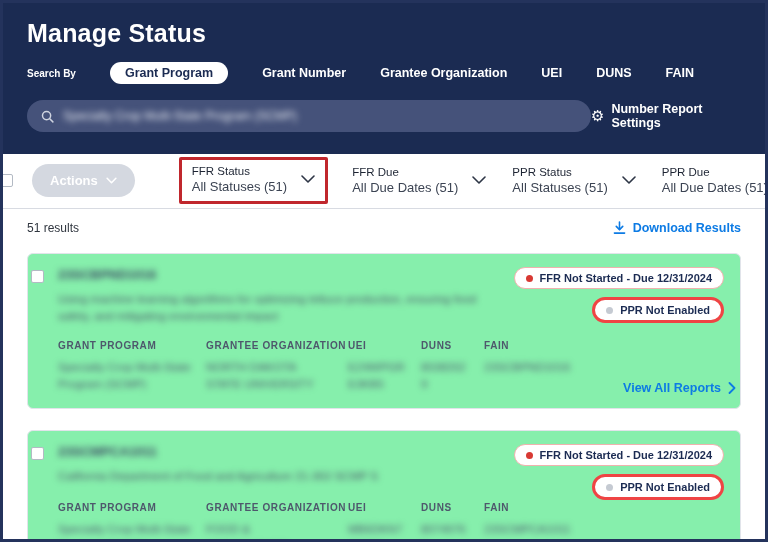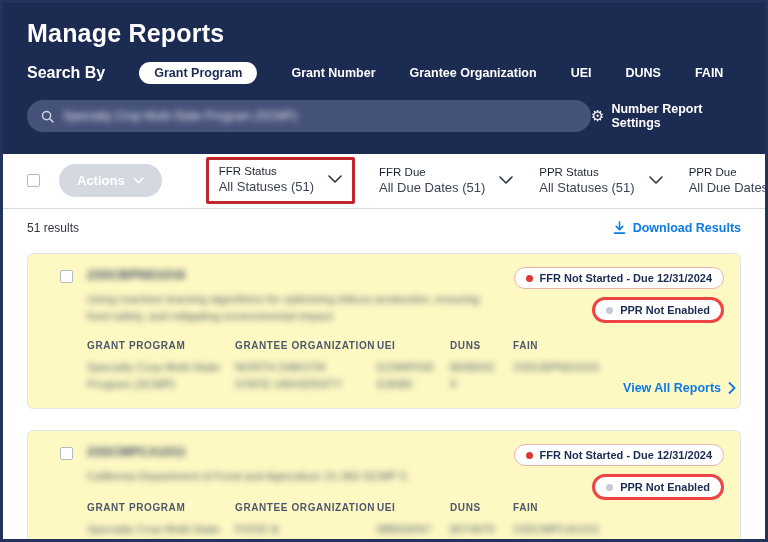--- a/index.html
+++ b/index.html
@@ -4,50 +4,50 @@
 <style>
   * { margin:0; padding:0; box-sizing:border-box; }
   html,body { background:#fff; }
   body { font-family:"Liberation Sans", sans-serif; }
   .frame { width:768px; height:542px; border:3px solid #24335c; background:#fff; overflow:hidden; position:relative; }
 
   
   .topbar { background:#1b2b52; padding:16px 24px 22px 24px; }
   .page-title { color:#fff; font-size:25px; font-weight:bold; letter-spacing:0.2px; margin-bottom:14px; }
   .searchby-row { display:flex; align-items:center; gap:34px; margin-bottom:16px; }
-  .searchby-label { color:#fff; font-size:16px; font-weight:bold; }
+  .searchby-label { color:#fff; font-size:10px; font-weight:bold; }
   .tab { color:#ffffff; font-size:12.5px; font-weight:bold; cursor:pointer; white-space:nowrap; }
   .tab.active { background:#fff; color:#1b2b52; border-radius:999px; padding:4px 15px; }
   .search-row { display:flex; align-items:center; }
   .search-input { flex:0 0 564px; height:32px; background:#45527a; border-radius:16px; display:flex; align-items:center; padding:0 14px; gap:9px; }
   .search-icon svg { display:block; }
   .search-value { color:#e8ebf2; font-size:12px; filter:blur(3px); white-space:nowrap; overflow:hidden; }
   .settings-btn { margin-left:auto; display:flex; align-items:center; gap:7px; color:#fff; font-size:12.5px; font-weight:bold; cursor:pointer; }
   .gear-icon { font-family:"DejaVu Sans", sans-serif; font-size:15px; color:#fff; line-height:1; }
 
   
-  .filter-bar { background:#fff; display:flex; align-items:center; padding:6px 24px 8px 24px; height:55px; border-bottom:1px solid #d8dbe2; }
+  .filter-bar { background:#fff; display:flex; align-items:center; padding:6px 24px 8px 24px; height:55px; border-bottom:1px solid #d8dbe2;justify-content:center; }
   .checkbox { width:13px; height:13px; border:1.5px solid #b3bac4; border-radius:2px; background:#fff; appearance:none; -webkit-appearance:none; cursor:pointer; flex:none; }
   .actions-btn { margin-left:19px; background:#d4d8e0; color:#fff; border:none; font-family:inherit; font-size:13px; font-weight:bold; border-radius:999px; padding:9px 18px; display:flex; align-items:center; gap:8px; cursor:default; }
   .filter-groups { display:flex; align-items:center; margin-left:46px; gap:26px; }
   .filter-group { display:flex; align-items:center; cursor:pointer; }
   .fg-text { display:flex; flex-direction:column; gap:2px; }
   .fg-label { font-size:11.5px; font-weight:normal; color:#1d2433; }
   .fg-value { font-size:13px; color:#3c4453; white-space:nowrap; }
   .fg-chevron { margin-left:14px; }
   .filter-group.highlighted { border:3px solid #c0272d; border-radius:2px; padding:5px 10px 7px 10px; margin:-8px -2px; }
 
   
   .results-header { display:flex; align-items:center; padding:12px 24px 10px 24px; }
   .results-count { font-size:12px; color:#30363f; }
   .download-link { margin-left:auto; display:flex; align-items:flex-end; gap:7px; color:#0d7be4; font-size:12.5px; font-weight:bold; cursor:pointer; }
 
   
   .cards { padding:8px 24px 0 24px; display:flex; flex-direction:column; gap:21px; }
-  .card { border:1px solid #e1e4ea; border-radius:6px; background:#fef9c3; padding:13px 16px 14px 32px; position:relative; }
+  .card { border:1px solid #e1e4ea; border-radius:6px; background:#86efac; padding:13px 16px 14px 3px; position:relative; }
   .card-top { display:flex; align-items:flex-start; }
   .card .checkbox { margin-top:3px; }
   .card-main { flex:1; margin-left:14px; min-width:0; }
   .card-title { color:#3d4a63; font-size:13px; font-weight:bold; filter:blur(3px); margin-bottom:9px; cursor:pointer; width:fit-content; }
   .card-desc { color:#4a5568; font-size:11.5px; line-height:1.5; filter:blur(3px); max-width:468px; margin-bottom:12px; }
   .badges { display:flex; flex-direction:column; align-items:flex-end; gap:8px; flex:none; margin-left:12px; }
   .badge { display:inline-flex; align-items:center; gap:7px; border-radius:999px; padding:4px 11px; font-size:11px; font-weight:bold; color:#1b2b52; background:#fff; white-space:nowrap; }
   .badge.red { border:1px solid #efb2ae; }
   .badge.gray { border:3px solid #ef4444; }
   .dot { width:7px; height:7px; border-radius:50%; flex:none; }
@@ -61,21 +61,21 @@
   .view-all { position:absolute; right:4px; bottom:13px; display:flex; align-items:center; gap:7px; color:#0d7be4; font-size:12.5px; font-weight:bold; cursor:pointer; }
 
   svg.stroke { fill:none; stroke-linecap:round; stroke-linejoin:round; }
 </style>
 </head>
 <body>
 
 <div class="frame">
 
   <div class="topbar">
-    <div class="page-title">Manage Reports</div>
+    <div class="page-title">Manage Status</div>
 
     <div class="searchby-row">
       <span class="searchby-label">Search By</span>
       <span class="tab active">Grant Program</span>
       <span class="tab">Grant Number</span>
       <span class="tab">Grantee Organization</span>
       <span class="tab">UEI</span>
       <span class="tab">DUNS</span>
       <span class="tab">FAIN</span>
     </div>

